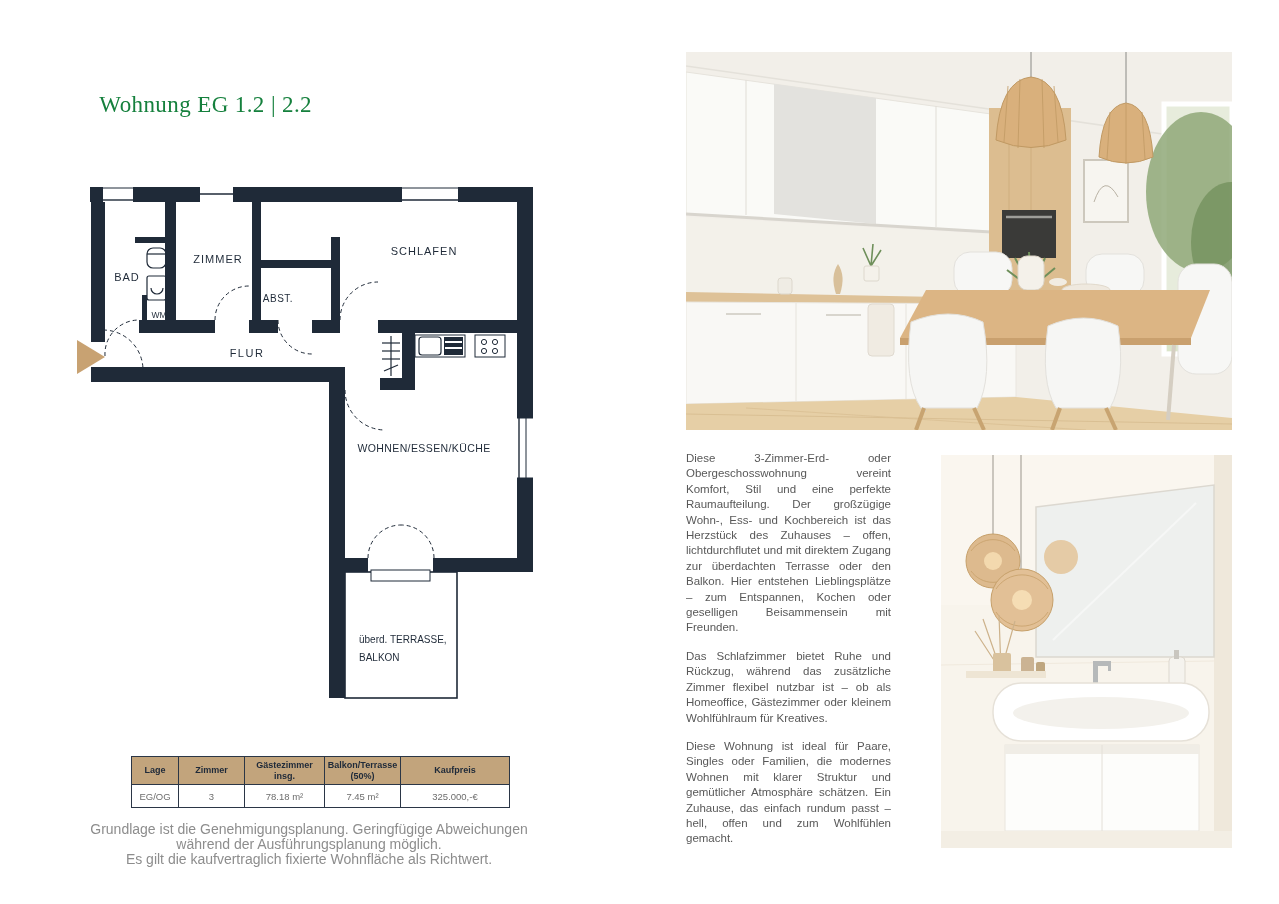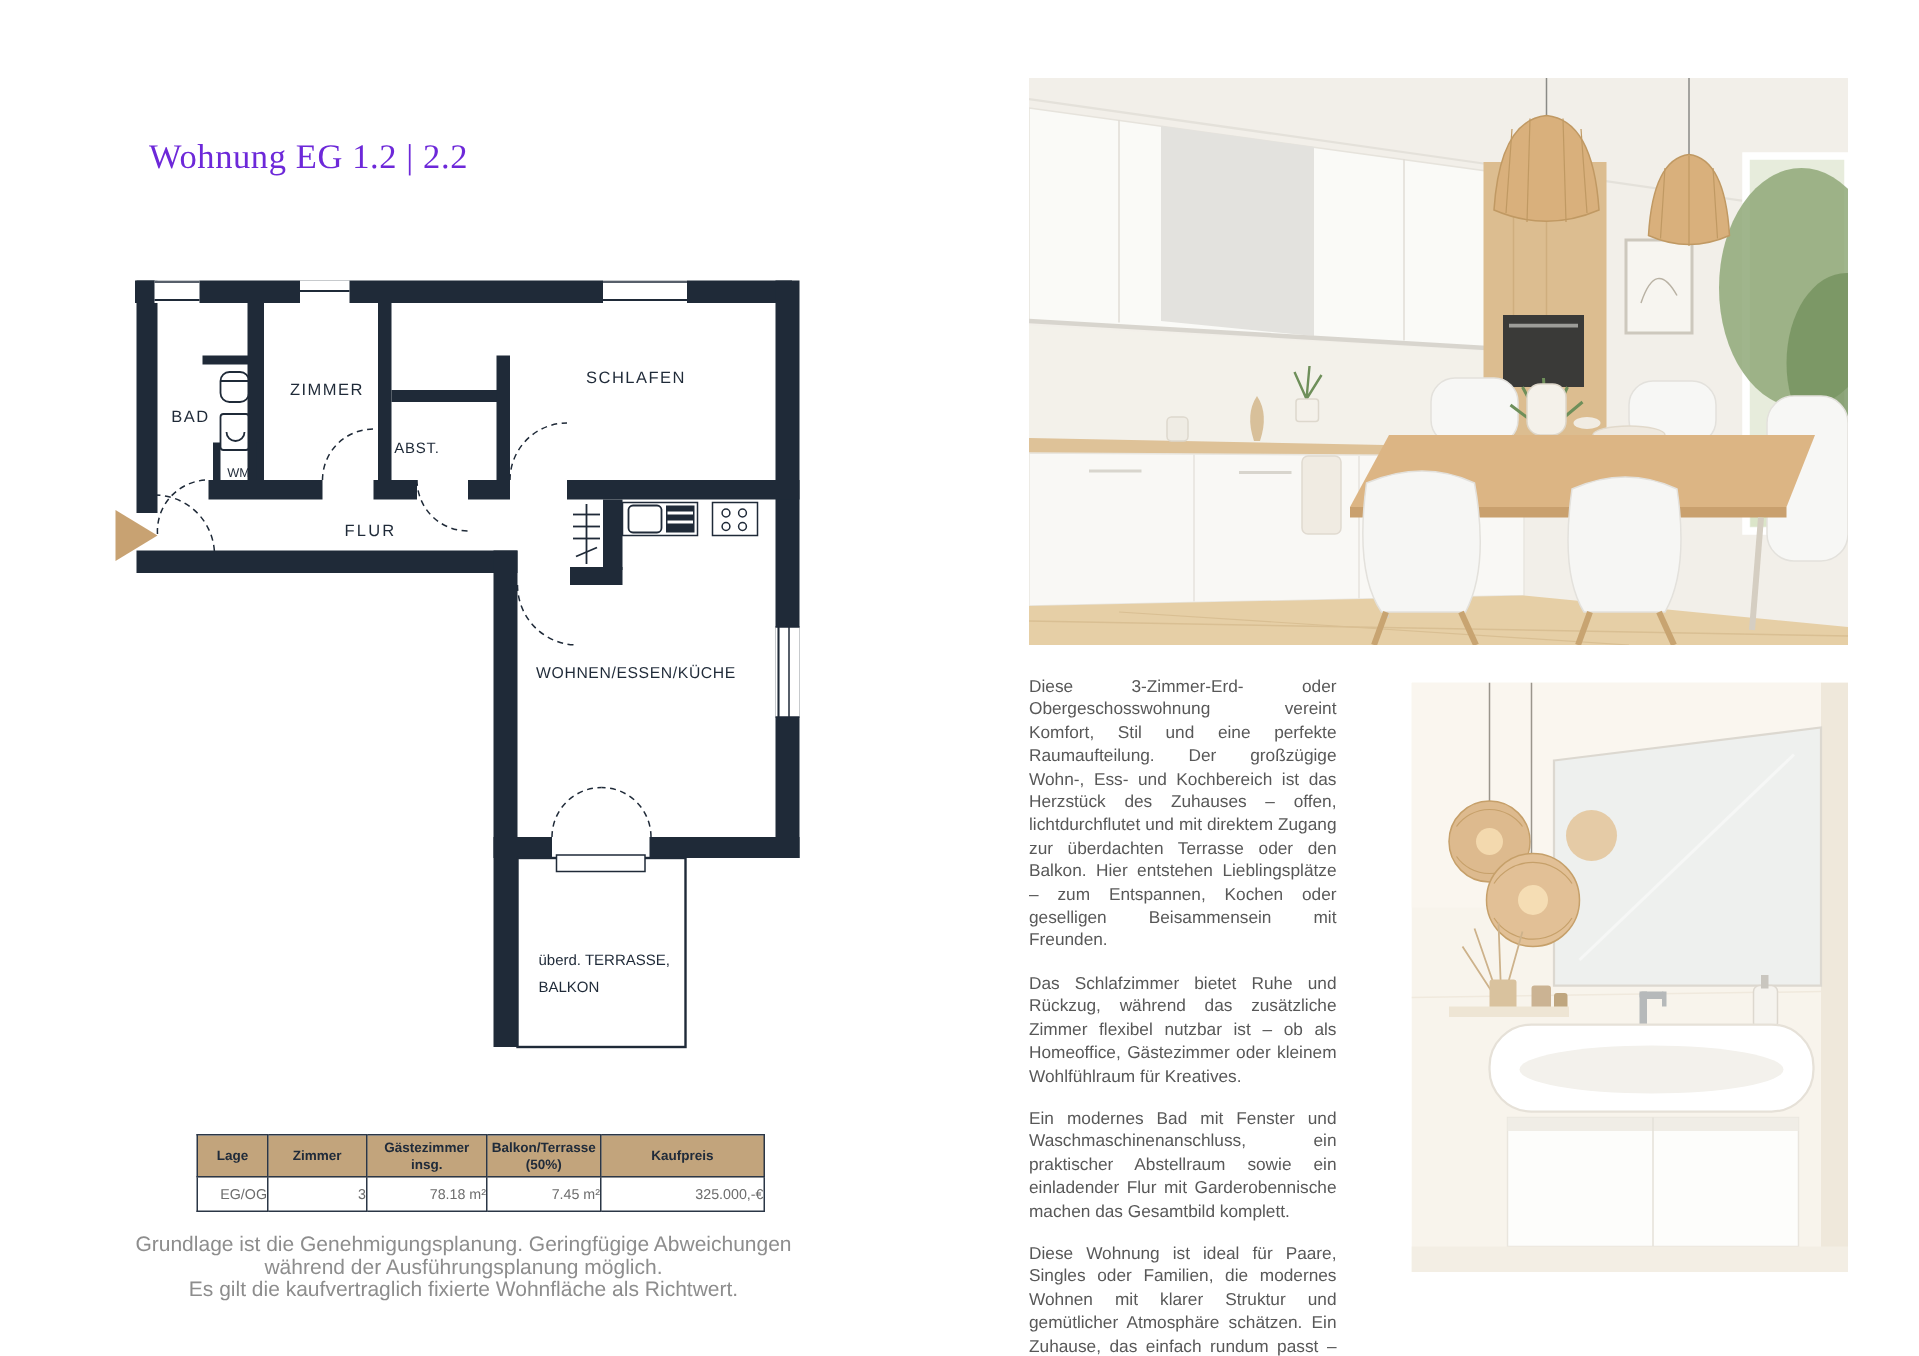--- a/index.html
+++ b/index.html
@@ -2,32 +2,32 @@
 <html><head>
 <meta charset="utf-8">
 <style>
   html,body{margin:0;padding:0;}
   body{width:1279px;height:904px;background:#ffffff;position:relative;overflow:hidden;
        font-family:"Liberation Sans", sans-serif;}
   .abs{position:absolute;}
 
   
   #title{left:78px;top:88px;width:234px;text-align:right;
-         font-family:"Liberation Serif", serif;color:#6d28d9;
+         font-family:"Liberation Serif", serif;color:#15803d;
          font-size:23px;line-height:33px;letter-spacing:.4px;}
 
   
   #floorplan{left:75px;top:180px;}
   .plan-label{font-family:"Liberation Sans", sans-serif;fill:#1f2a38;}
 
   
   #unit-table{left:131px;top:742px;border-collapse:collapse;table-layout:fixed;margin-top:14px;}
   #unit-table th,#unit-table td{border:1px solid #2b3646;text-align:center;padding:0;}
   #unit-table th{background:#c2a47c;color:#202b3a;font-size:9px;font-weight:bold;height:27px;line-height:11px;}
-  #unit-table td{color:#6d6d6d;font-size:9.5px;height:22px;background:#fff;text-align:right;}
+  #unit-table td{color:#6d6d6d;font-size:9.5px;height:22px;background:#fff;}
   .pre{white-space:pre-line;display:block;}
 
   
   #disclaimer{left:78px;top:822px;width:462px;text-align:center;color:#8d8d8d;
               font-size:14px;line-height:15px;}
 
   
   #article{left:686px;top:451px;width:221px;color:#585858;font-size:11.5px;
            line-height:15.4px;text-align:justify;}
   #article p{margin:0 16px 13px 0;}
@@ -342,15 +342,14 @@
     <rect x="64" y="290" width="194" height="86" fill="#fdfdfb" stroke="#e9e5dd"></rect>
     <rect x="64" y="290" width="194" height="9" fill="#f0ede6"></rect>
     <line x1="161" y1="290" x2="161" y2="376" stroke="#e4e0d8"></line>
   </g>
   <rect x="0" y="376" width="291" height="17" fill="#f3eee4"></rect>
 </svg>
 
 <div id="article" class="abs">
   <p>Diese 3-Zimmer-Erd- oder Obergeschosswohnung vereint Komfort, Stil und eine perfekte Raumaufteilung. Der großzügige Wohn-, Ess- und Kochbereich ist das Herzstück des Zuhauses – offen, lichtdurchflutet und mit direktem Zugang zur überdachten Terrasse oder den Balkon. Hier entstehen Lieblingsplätze – zum Entspannen, Kochen oder geselligen Beisammensein mit Freunden.</p>
   <p>Das Schlafzimmer bietet Ruhe und Rückzug, während das zusätzliche Zimmer flexibel nutzbar ist – ob als Homeoffice, Gästezimmer oder kleinem Wohlfühlraum für Kreatives.</p>
-  <p>Ein modernes Bad mit Fenster und Waschmaschinenanschluss, ein praktischer Abstellraum sowie ein einladender Flur mit Garderobennische machen das Gesamtbild komplett.</p>
   <p>Diese Wohnung ist ideal für Paare, Singles oder Familien, die modernes Wohnen mit klarer Struktur und gemütlicher Atmosphäre schätzen. Ein Zuhause, das einfach rundum passt – hell, offen und zum Wohlfühlen gemacht.</p>
 </div>
 
 </body></html>

